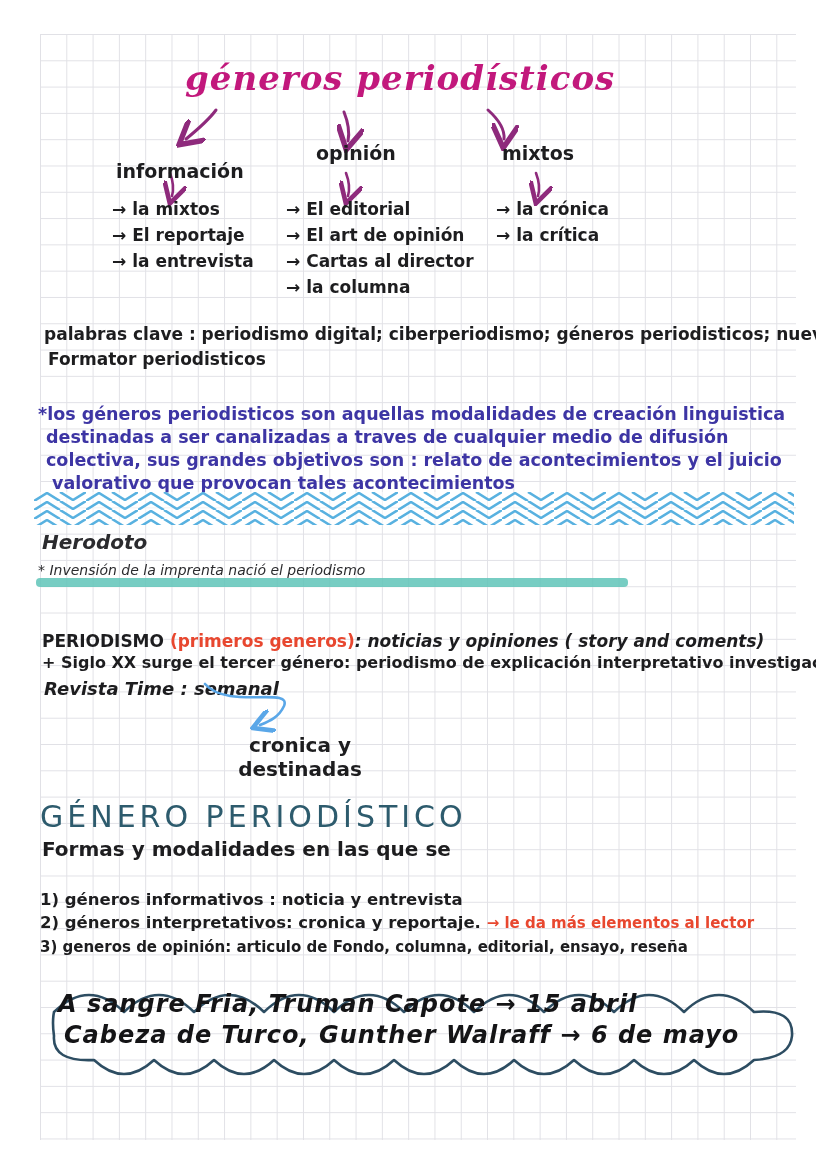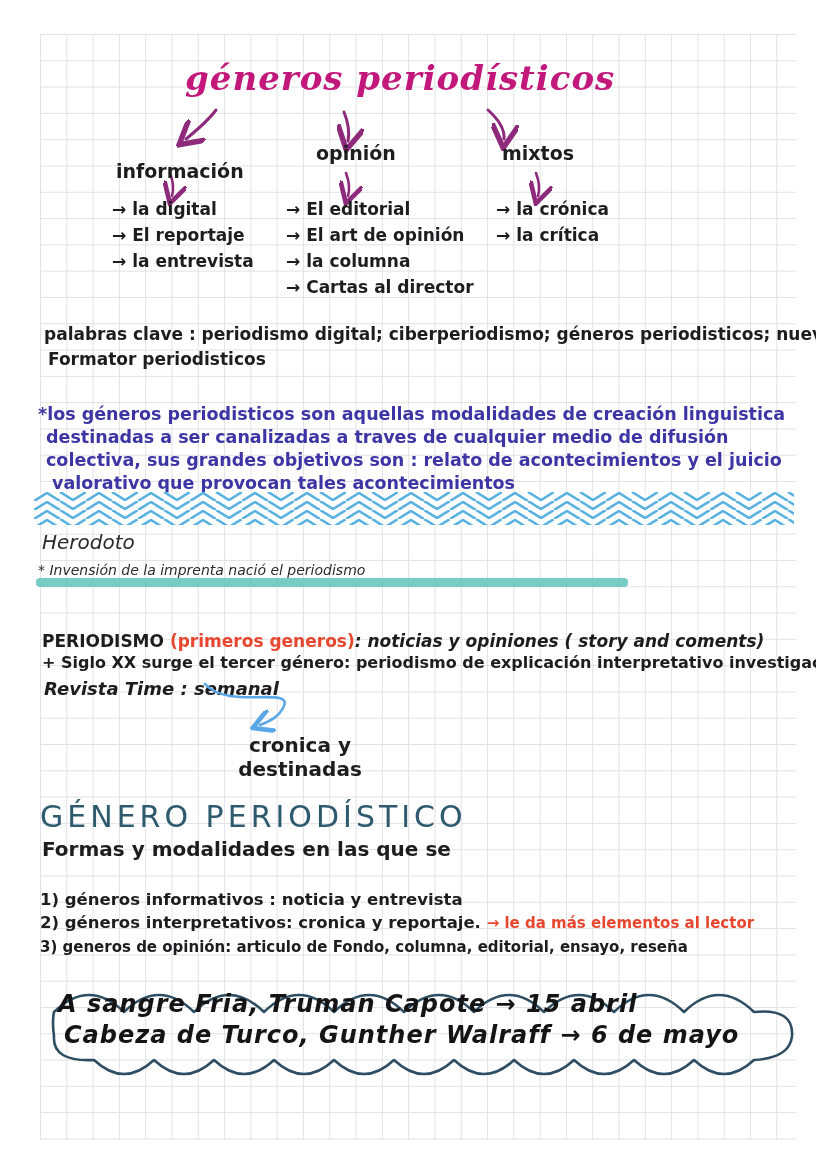--- a/index.html
+++ b/index.html
@@ -11,21 +11,21 @@
           linear-gradient(to bottom,#e1e1e6 1px,transparent 1px);
         background-size:26.3px 26.3px;}
   .abs{position:absolute;white-space:nowrap;}
   .title{font-family:"DejaVu Serif",serif;font-style:italic;font-weight:bold;
          font-size:34px;color:#c2187c;letter-spacing:1px;}
   .cat{font-weight:700;font-size:19px;}
   .mlist{font-weight:700;font-size:17px;line-height:26px;}
   .mlist div{white-space:nowrap;}
   .kw{font-weight:700;font-size:17px;}
   .bluep{font-weight:700;font-size:17.5px;line-height:23px;color:#3d35a4;}
-  .thin{font-weight:400;font-style:italic;font-size:20px;color:#2b2b2e;}
+  .thin{font-weight:700;font-style:italic;font-size:20px;color:#2b2b2e;}
   .note{font-weight:500;font-style:italic;font-size:14px;color:#2b2b2e;z-index:2;}
   .hl{position:absolute;background:#5fc4b8;border-radius:4px;opacity:.85;z-index:1;}
   .per{font-weight:700;font-size:17px;}
   .red{color:#e8472f;}
   .cursive{font-style:italic;}
   .sig{font-weight:700;font-size:16px;}
   .rev{font-weight:700;font-style:italic;font-size:18px;}
   .callout{font-weight:700;font-size:20px;text-align:center;}
   .h2{font-weight:400;font-size:30px;letter-spacing:4px;color:#2d5b6d;}
   .body20{font-weight:600;font-size:20px;}
@@ -56,29 +56,29 @@
     <path d="M 170 173 C 173 181 174 189 172 196" fill="none" stroke="#8e2a7c" stroke-width="2.6" stroke-linecap="round" marker-end="url(#mh)"></path>
     <path d="M 346 173 C 349 181 350 189 348 196" fill="none" stroke="#8e2a7c" stroke-width="2.6" stroke-linecap="round" marker-end="url(#mh)"></path>
     <path d="M 536 173 C 539 181 540 189 538 196" fill="none" stroke="#8e2a7c" stroke-width="2.6" stroke-linecap="round" marker-end="url(#mh)"></path>
   </svg>
 
   <div class="abs cat" style="left:108px;top:160px;margin-left:8px;">información</div>
   <div class="abs cat" style="left:316px;top:142px;">opinión</div>
   <div class="abs cat" style="left:502px;top:142px;">mixtos</div>
 
   <div class="abs mlist" style="left:112px;top:196px;">
-    <div>→ la digital</div>
+    <div>→ la mixtos</div>
     <div>→ El reportaje</div>
     <div>→ la entrevista</div>
   </div>
   <div class="abs mlist" style="left:286px;top:196px;">
     <div>→ El editorial</div>
     <div>→ El art de opinión</div>
+    <div>→ Cartas al director</div>
     <div>→ la columna</div>
-    <div>→ Cartas al director</div>
   </div>
   <div class="abs mlist" style="left:496px;top:196px;">
     <div>→ la crónica</div>
     <div>→ la crítica</div>
   </div>
 
   <div class="abs kw" style="left:44px;top:324px;">palabras clave : periodismo digital; ciberperiodismo; géneros periodisticos; nuevos</div>
   <div class="abs kw" style="left:48px;top:349px;">Formator periodisticos</div>
 
   <div class="abs bluep" style="left:38px;top:403px;">

